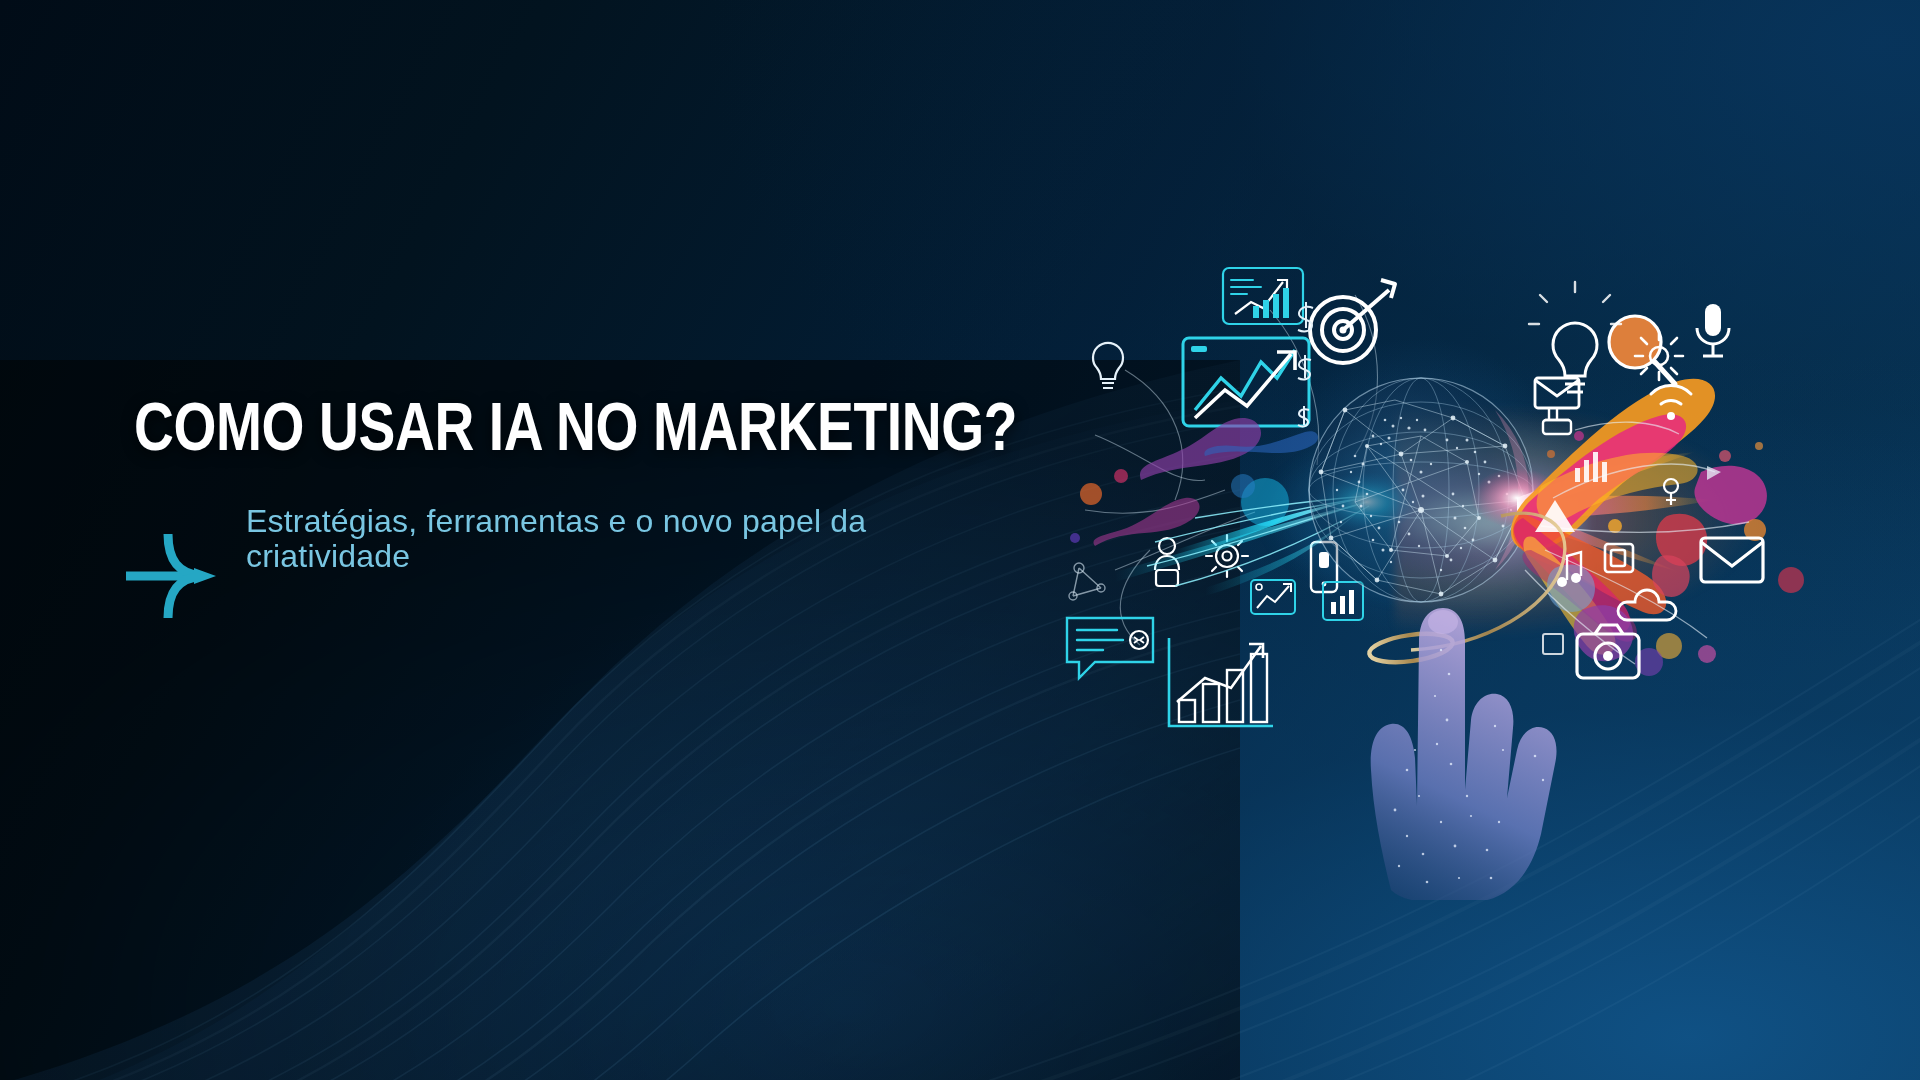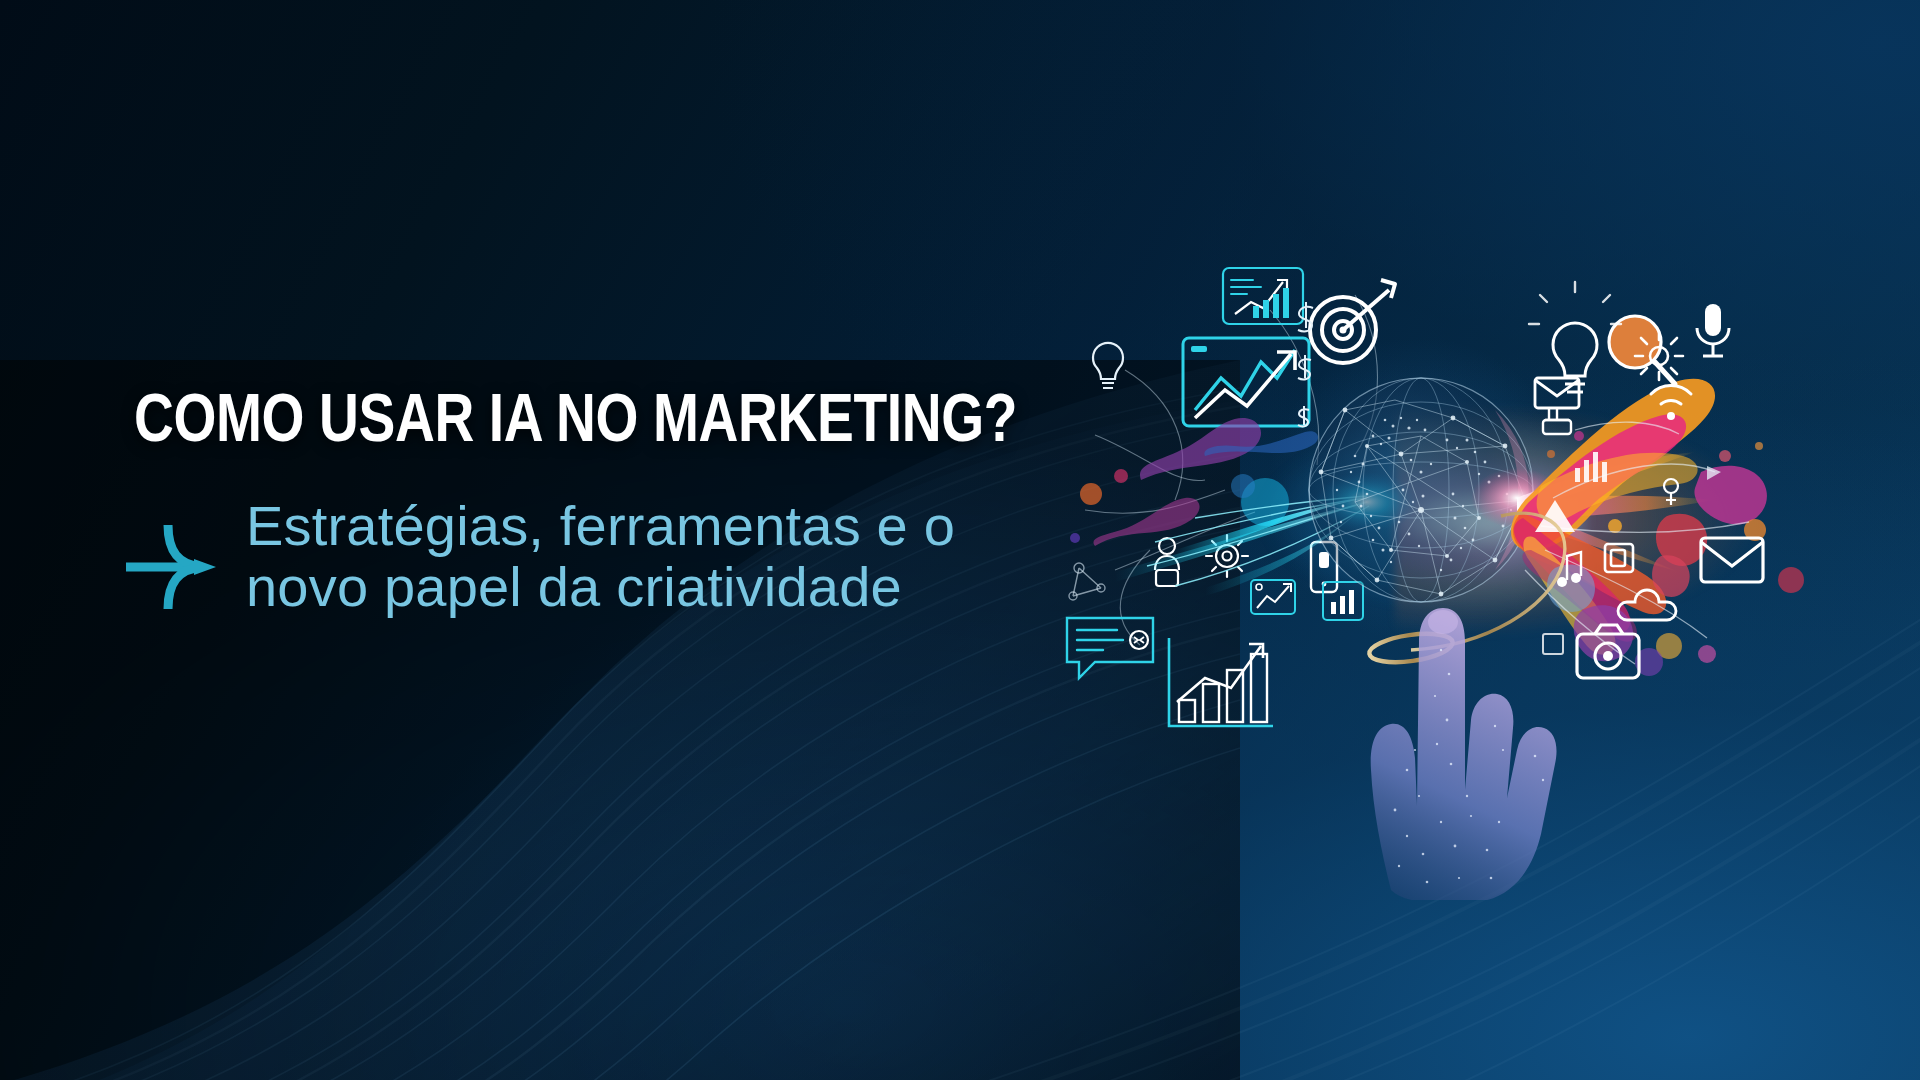--- a/index.html
+++ b/index.html
@@ -21,40 +21,40 @@
   
   .waves { position:absolute; left:-60px; bottom:-40px; width:1300px; height:760px;
            opacity:.85; pointer-events:none; }
   .waves svg { width:100%; height:100%; display:block; }
 
   .waves-right { position:absolute; right:-120px; bottom:-60px; width:1150px; height:620px;
                  opacity:.5; pointer-events:none; }
   .waves-right svg { width:100%; height:100%; display:block; }
 
   
-  .textblock { position:absolute; left:134px; top:386px; width:880px; }
+  .textblock { position:absolute; left:134px; top:395px; width:880px; }
 
   .title {
     font-family:"Liberation Sans Narrow","Liberation Sans",sans-serif;
     font-weight:700; font-size:69px; line-height:.94;
     letter-spacing:-0.5px;
     color:#ffffff;
     transform:scaleX(.80); transform-origin:left center;
     text-shadow:0 3px 16px rgba(0,0,0,.75), 0 0 2px rgba(10,30,50,.9);
     white-space:nowrap;
   }
 
   .sub-row { display:flex; align-items:flex-start; margin-top:44px; }
 
   .arrow-icon { width:100px; height:92px; flex:0 0 100px; margin-top:26px; margin-left:-10px; }
   .arrow-icon svg { width:100%; height:100%; display:block; }
 
   .subtitle {
     margin-left:22px;
-    font-size:56px; line-height:1.09;
+    font-size:32px; line-height:1.09;
     font-weight:400;
     color:#79c6e2;
     letter-spacing:.2px;
     max-width:740px;
   }
 
   
   .art { position:absolute; left:1055px; top:250px; width:760px; height:650px; }
 
   .art-svg { position:absolute; inset:0; width:100%; height:100%; }

